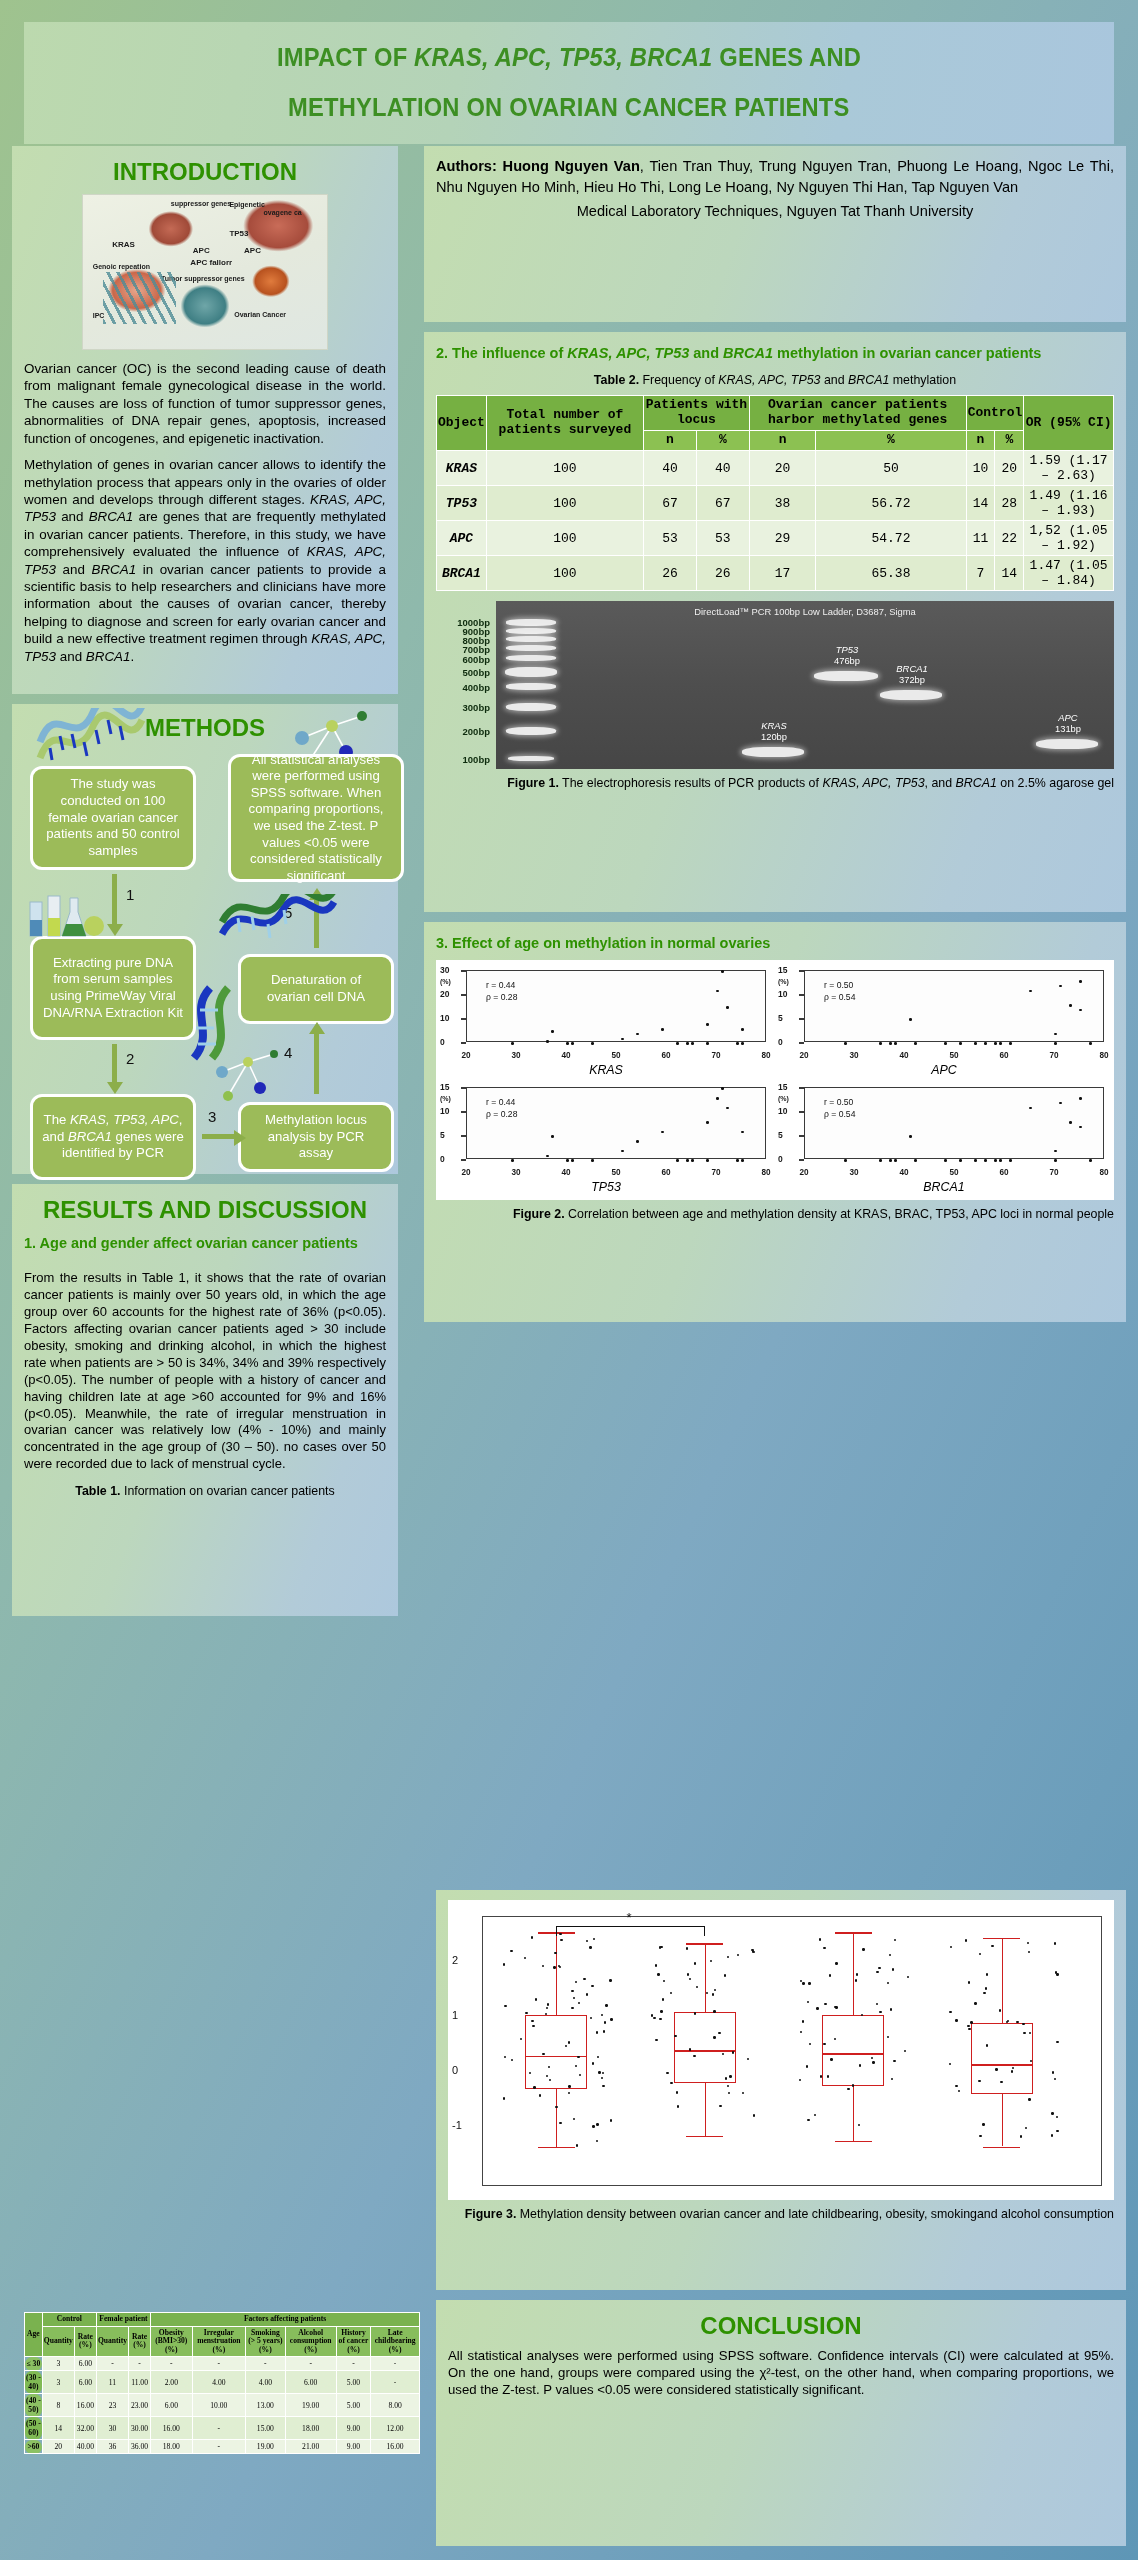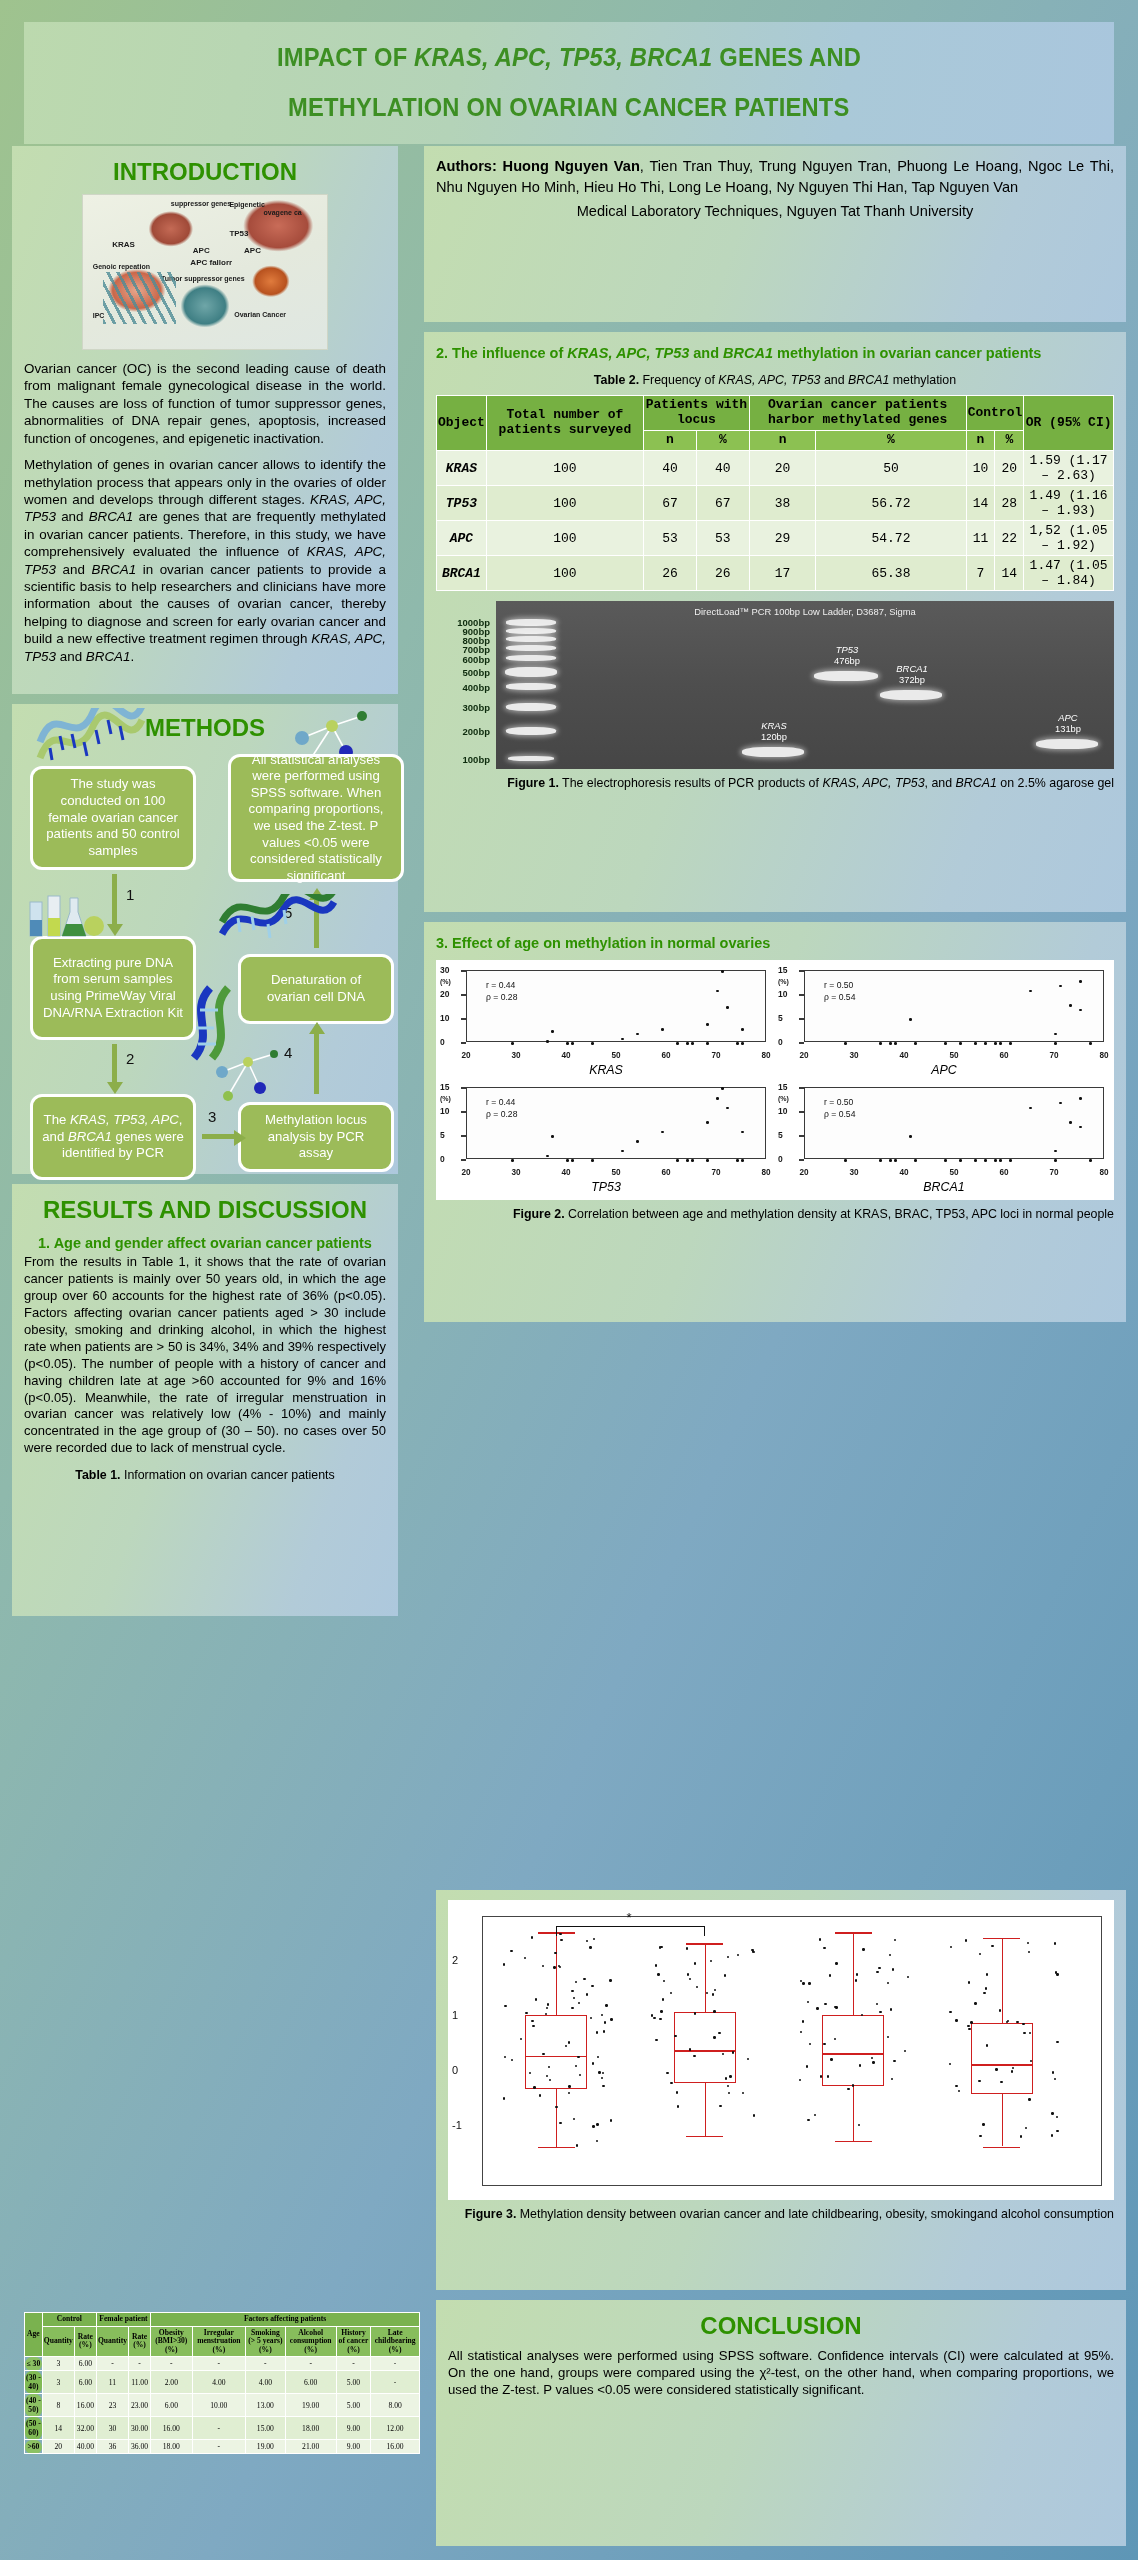--- a/index.html
+++ b/index.html
@@ -350,21 +350,21 @@
             <circle cx="40" cy="18" r="5" fill="#b9d15e"></circle>
             <circle cx="66" cy="10" r="4" fill="#2f7d32"></circle>
             <circle cx="52" cy="44" r="6" fill="#2128b8"></circle>
             <circle cx="20" cy="52" r="5" fill="#8fc04e"></circle>
           </svg>
         </div>
       </div>
 
       <div class="panel" style="height:432px;">
         <div class="sec-h">RESULTS AND DISCUSSION</div>
-        <div class="sec-h-sm" style="text-align:center;margin-bottom:0;">1. Age and gender affect ovarian cancer patients</div>
+        <div class="sec-h-sm" style="text-align:left;margin-bottom:16px;">1. Age and gender affect ovarian cancer patients</div>
         <div class="body-txt" style="font-size:13px;">From the results in Table 1, it shows that the rate of ovarian cancer patients is mainly over 50 years old, in which the age group over 60 accounts for the highest rate of 36% (p&lt;0.05). Factors affecting ovarian cancer patients aged &gt; 30 include obesity, smoking and drinking alcohol, in which the highest rate when patients are &gt; 50 is 34%, 34% and 39% respectively (p&lt;0.05). The number of people with a history of cancer and having children late at age &gt;60 accounted for 9% and 16% (p&lt;0.05). Meanwhile, the rate of irregular menstruation in ovarian cancer was relatively low (4% - 10%) and mainly concentrated in the age group of (30 – 50). no cases over 50 were recorded due to lack of menstrual cycle.</div>
         <div class="tbl-cap" style="margin-top:10px;"><b>Table 1.</b><span> Information on ovarian cancer patients</span></div>
       </div>
     </div>
 
     <div class="colR">
 
       <div class="panel" style="height:176px;">
         <div class="auth-txt"><b>Authors:</b> <b>Huong Nguyen Van</b><span>, Tien Tran Thuy, Trung Nguyen Tran, Phuong Le Hoang, Ngoc Le Thi, Nhu Nguyen Ho Minh, Hieu Ho Thi, Long Le Hoang, Ny Nguyen Thi Han, Tap Nguyen Van</span></div>
         <div class="auth-aff" style="margin-top:4px;">Medical Laboratory Techniques, Nguyen Tat Thanh University</div>

